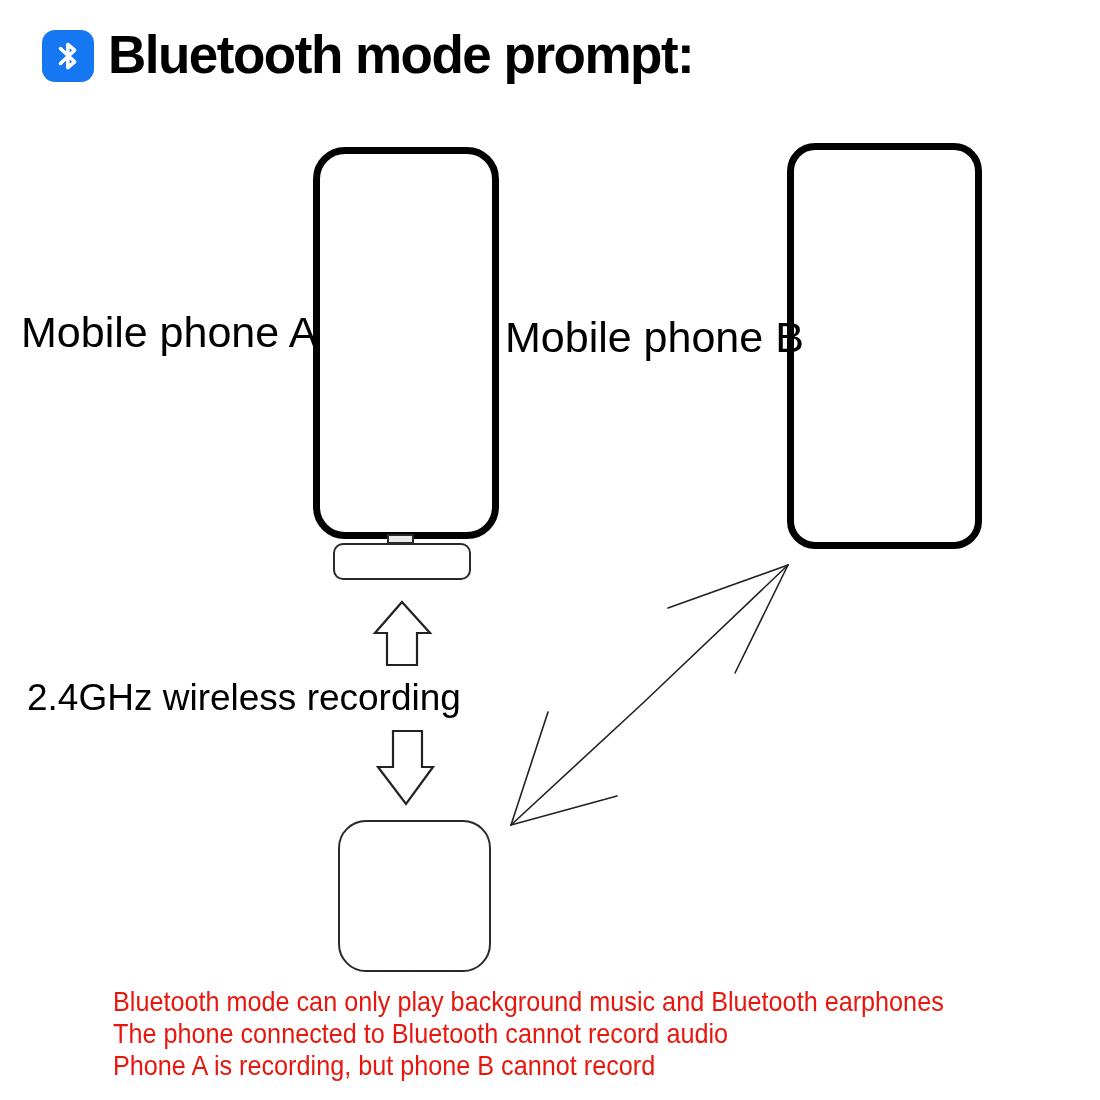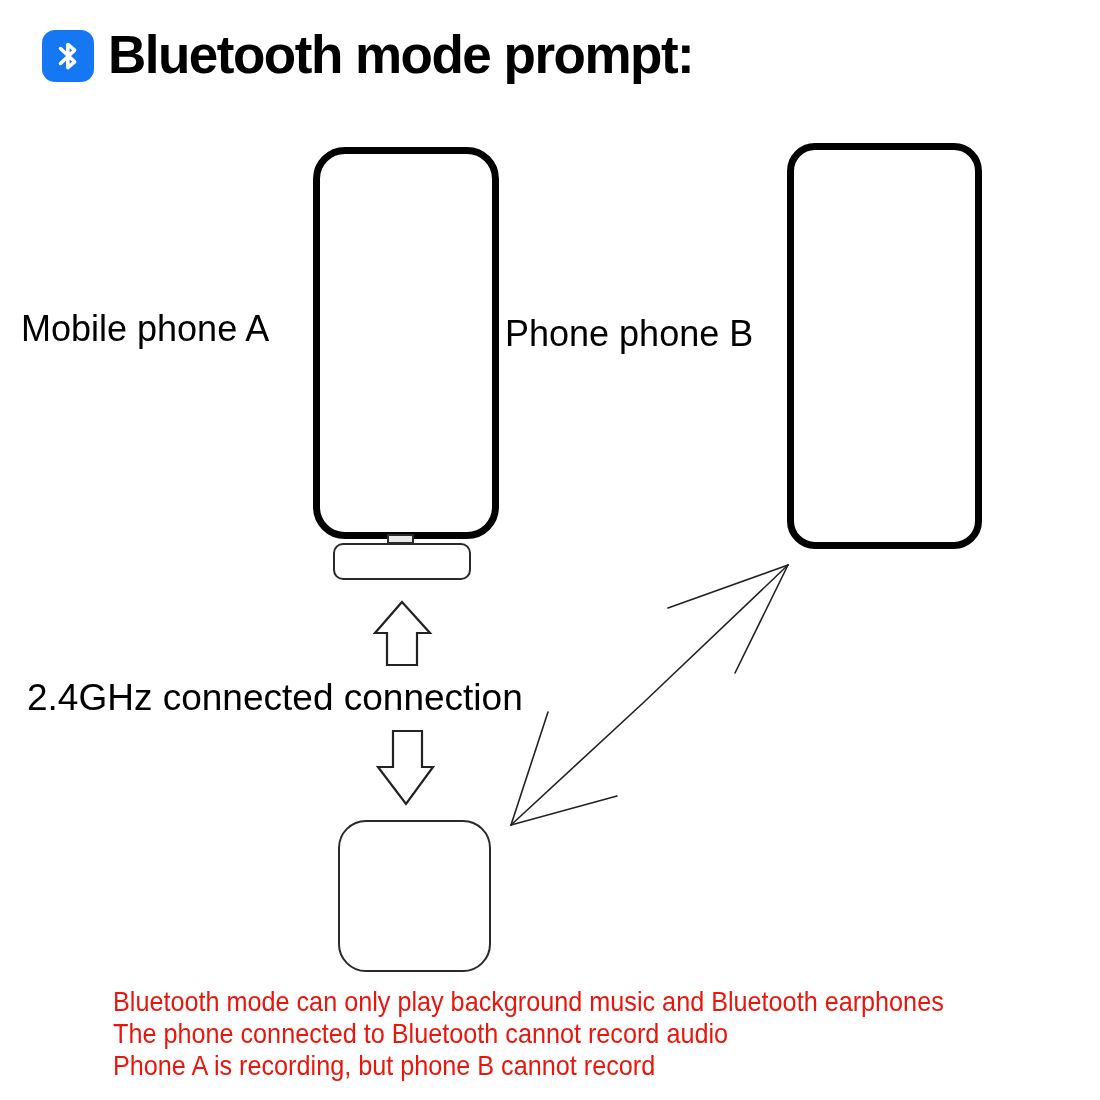--- a/index.html
+++ b/index.html
@@ -42,21 +42,21 @@
     box-sizing:border-box;z-index:2;
   }
   .receiver{
     left:338px;top:820px;width:153px;height:152px;
     border:2px solid #2a2a2a;border-radius:28px;background:#fff;
     box-sizing:border-box;
   }
 
   
   .label{
-    font-size:36px;color:#000;white-space:nowrap;
+    font-size:43px;color:#000;white-space:nowrap;
   }
   .phone-a-label{left:21px;top:308px;}
   .phone-b-label{left:505px;top:313px;}
   .wireless-label{left:27px;top:677px;font-size:37px;}
   .bt-conn-label{left:617px;top:731px;font-size:37px;}
 
   
   .warning{
     left:113px;top:986px;
     transform:scaleX(0.9);transform-origin:left top;
@@ -77,28 +77,28 @@
     <svg width="34" height="34" viewBox="0 0 20 20">
       <polyline points="5.6,5.6 13.9,13.4 9.9,16.8 9.9,3.2 13.9,6.6 5.6,14.4" fill="none" stroke="#ffffff" stroke-width="2.1" stroke-linecap="round" stroke-linejoin="round"></polyline>
     </svg>
   </div>
   <div class="abs page-title">Bluetooth mode prompt:</div>
 
   <div class="abs phone phone-a"></div>
   <div class="abs label phone-a-label">Mobile phone A</div>
 
   <div class="abs phone phone-b"></div>
-  <div class="abs label phone-b-label">Phone phone B</div>
+  <div class="abs label phone-b-label">Mobile phone B</div>
 
   <div class="abs usb-tab"></div>
   <div class="abs dongle"></div>
 
   <div class="abs receiver"></div>
 
-  <div class="abs label wireless-label">2.4GHz connected connection</div>
+  <div class="abs label wireless-label">2.4GHz wireless recording</div>
 
   <svg class="overlay" width="1100" height="1100" viewBox="0 0 1100 1100">
 
     <polygon points="402,602 430,633 417,633 417,665 387,665 387,633 375,633" fill="#ffffff" stroke="#222222" stroke-width="2.2" stroke-linejoin="miter"></polygon>
 
     <polygon points="393,731 422,731 422,767 433,767 406,804 378,767 393,767" fill="#ffffff" stroke="#222222" stroke-width="2.2" stroke-linejoin="miter"></polygon>
 
     <g stroke="#222222" stroke-width="1.6" fill="none" stroke-linecap="round">
       <polyline points="511,825 643,703 788,565"></polyline>
       <line x1="788" y1="565" x2="668" y2="608"></line>

